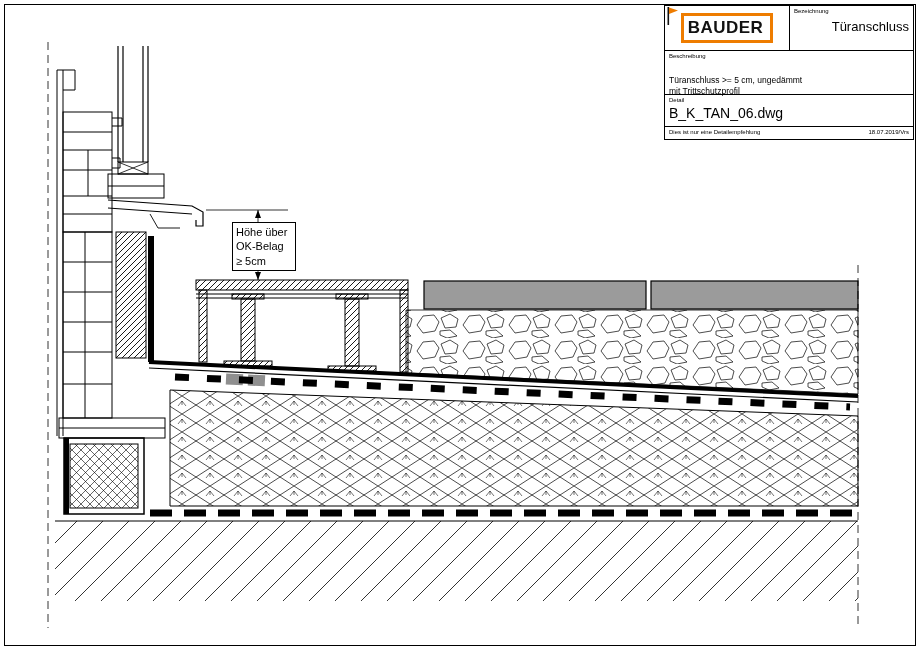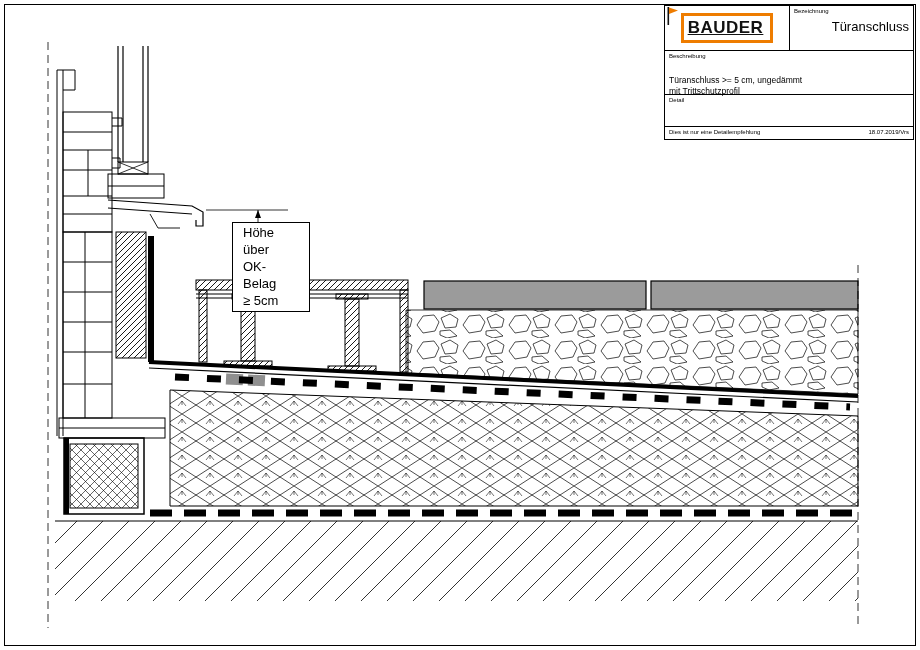--- a/index.html
+++ b/index.html
@@ -10,33 +10,33 @@
     font-family:"Liberation Sans",sans-serif;
     color:#000;
     overflow:hidden;
   }
   .page svg{position:absolute;left:0;top:0;}
 
   
   .annotation{
     position:absolute;left:232px;top:222px;width:56px;
     background:#fff;border:1px solid #000;
-    font-size:13px;line-height:1.3;padding:2px 10px;
+    font-size:11px;line-height:1.3;padding:2px 3px;
     z-index:5;
   }
 
   
   .title-block{
     position:absolute;left:664px;top:5px;width:248px;
     background:#fff;border:1px solid #000;z-index:6;
   }
   .tb-row1{display:flex;border-bottom:1px solid #000;height:44px;}
   .tb-logo-cell{width:124px;border-right:1px solid #000;display:flex;align-items:center;justify-content:center;}
   .logo-box{border:3px solid #ee7c00;display:flex;align-items:center;gap:3px;padding:2px 7px 2px 4px;}
-  .logo-text{font-weight:bold;font-size:17px;letter-spacing:0.5px;color:#121212;text-decoration:underline;}
+  .logo-text{font-weight:bold;font-size:17px;letter-spacing:0.5px;color:#121212;}
   .tb-title-cell{flex:1;padding:2px 4px;}
   .tb-label{font-size:6px;color:#000;}
   .tb-title-value{font-size:13px;margin-top:5px;text-align:right;}
   .tb-row2{border-bottom:1px solid #000;padding:2px 4px;height:44px;box-sizing:border-box;}
   .tb-desc{font-size:8.5px;line-height:1.35;margin-top:16px;}
   .tb-row3{border-bottom:1px solid #000;padding:2px 4px;height:32px;box-sizing:border-box;}
   .tb-detail-value{font-size:14px;margin-top:2px;}
   .tb-row4{display:flex;justify-content:space-between;padding:2px 4px;font-size:6px;height:12px;box-sizing:border-box;}
 </style>
 </head>
@@ -191,20 +191,21 @@
     </div>
     <div class="tb-row2">
       <div class="tb-label">Beschreibung</div>
       <div class="tb-desc">
         <div>Türanschluss &gt;= 5 cm, ungedämmt</div>
         <div>mit Trittschutzprofil</div>
       </div>
     </div>
     <div class="tb-row3">
       <div class="tb-label">Detail</div>
+      <div class="tb-detail-value">B_K_TAN_06.dwg</div>
     </div>
     <div class="tb-row4">
       <span>Dies ist nur eine Detailempfehlung</span>
       <span>18.07.2019/Vrs</span>
     </div>
   </div>
 
 </div>
 
 </body></html>

